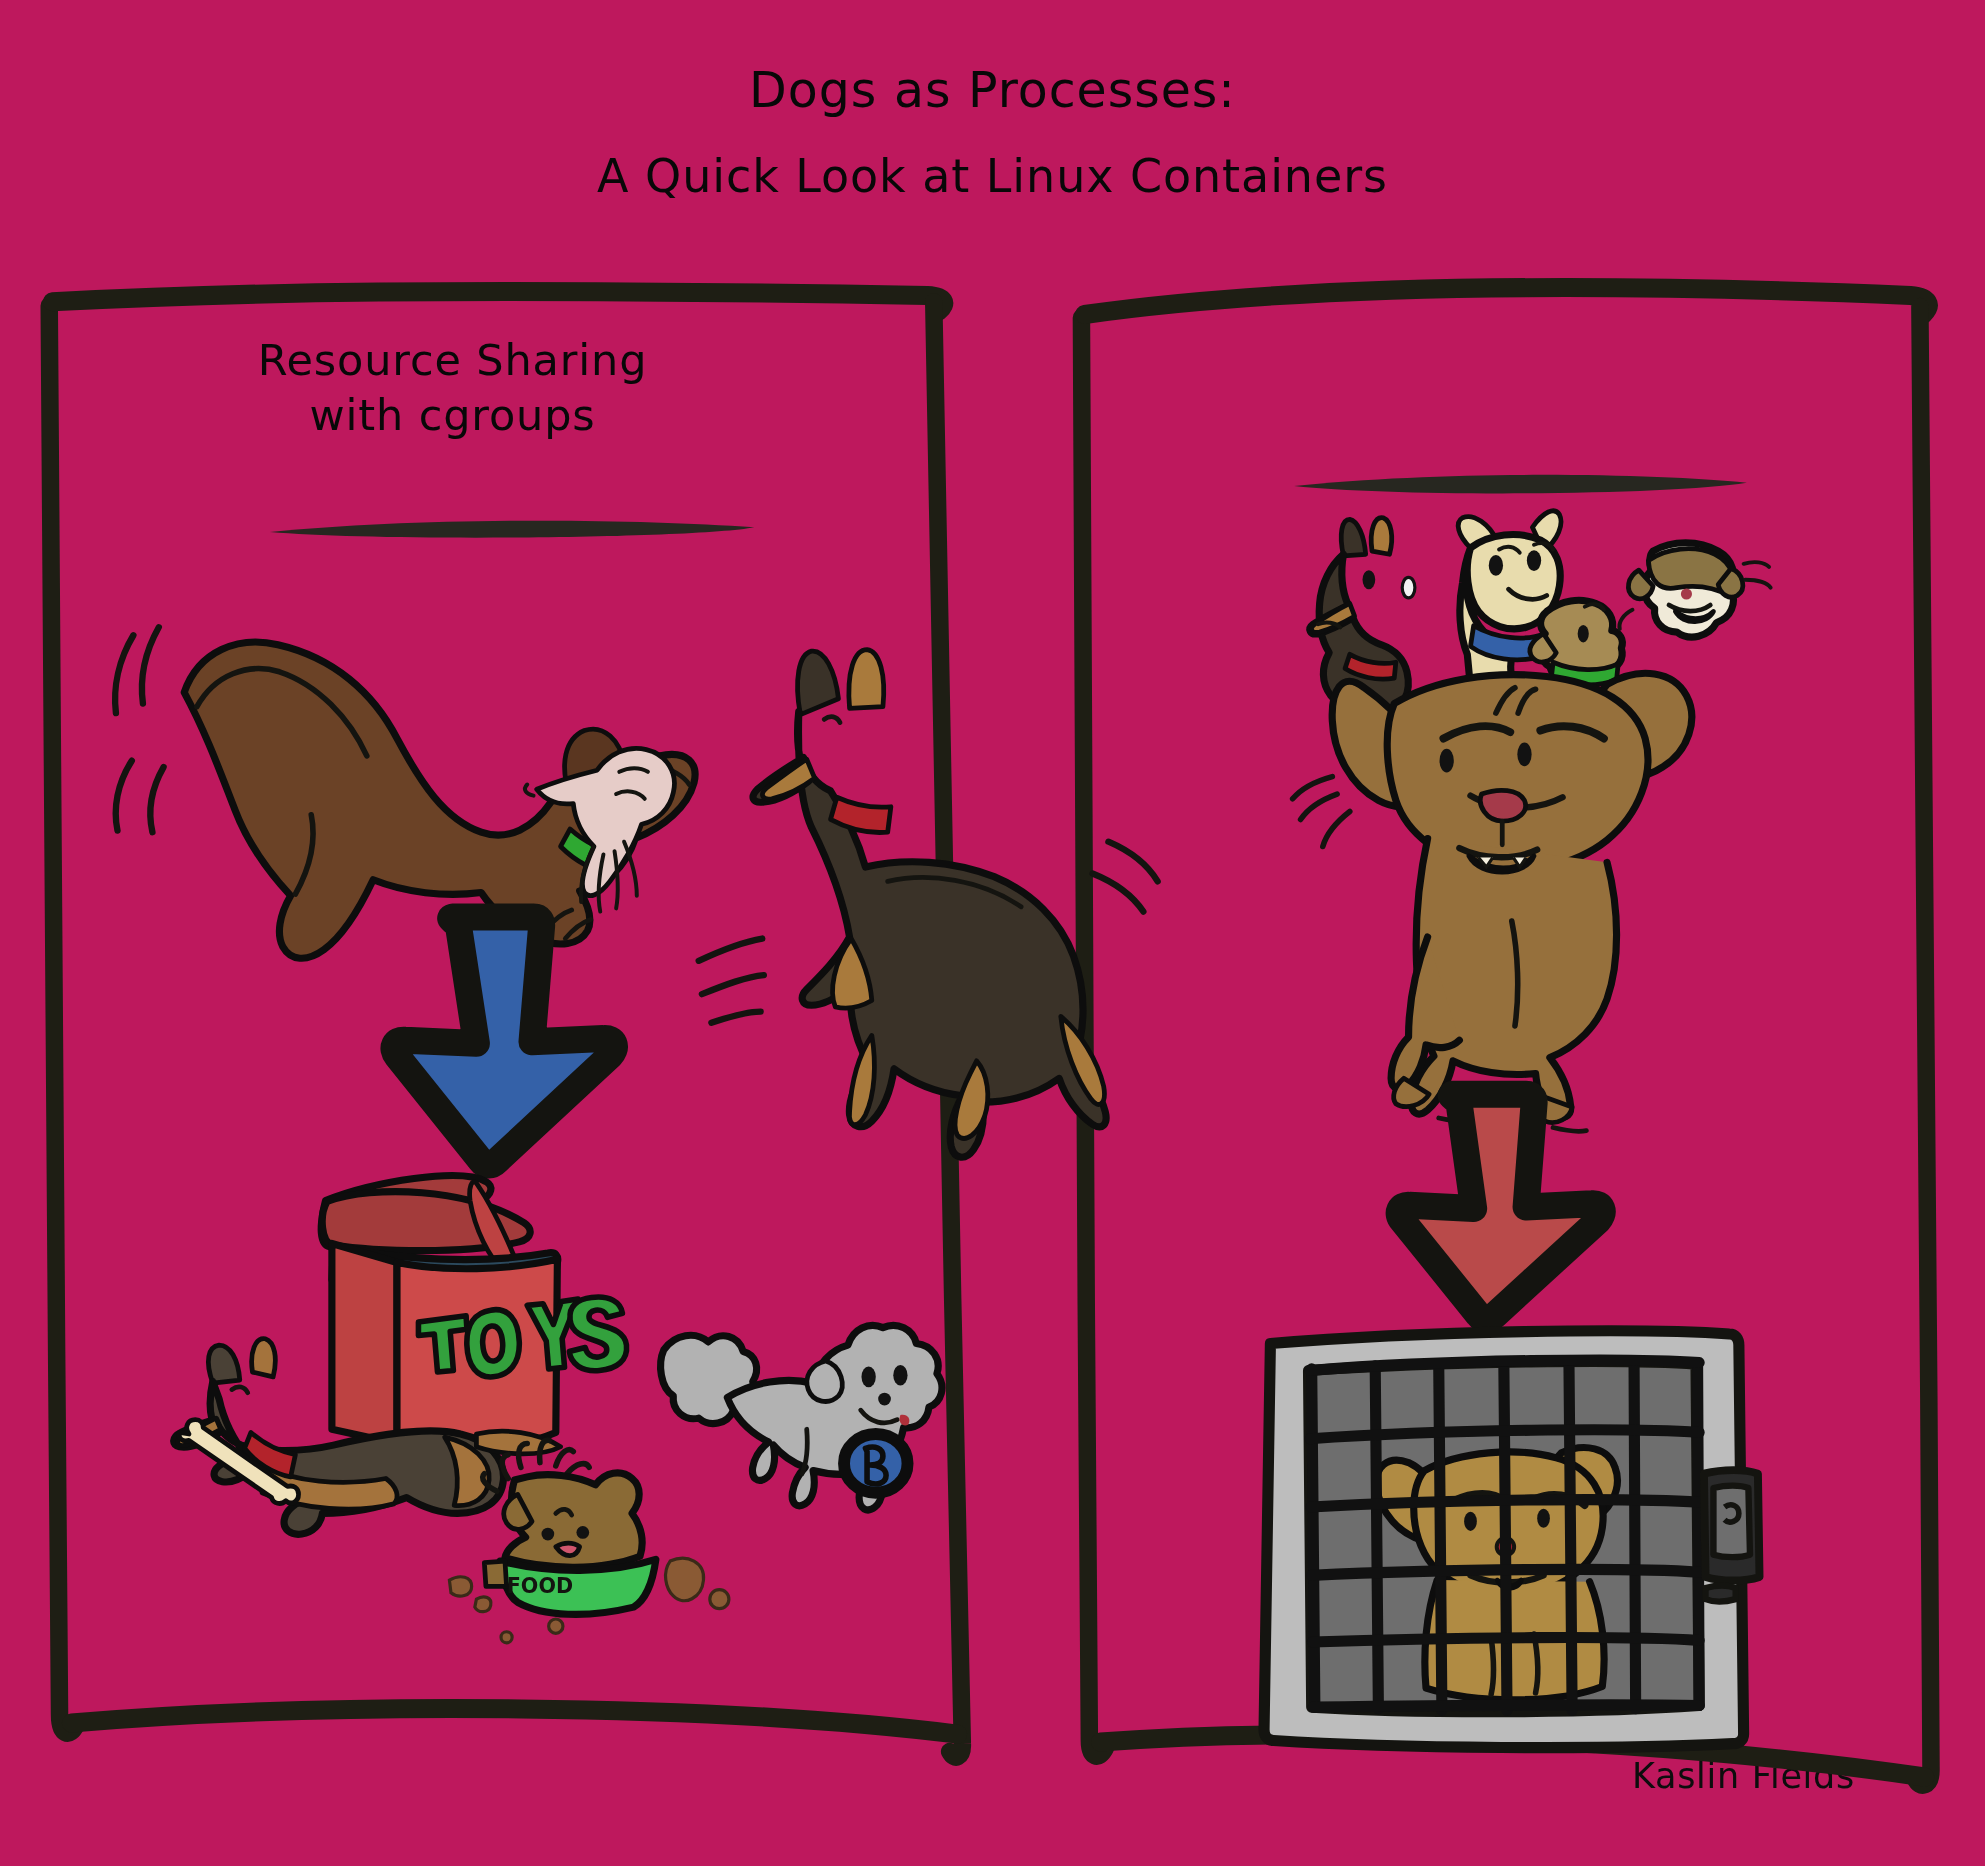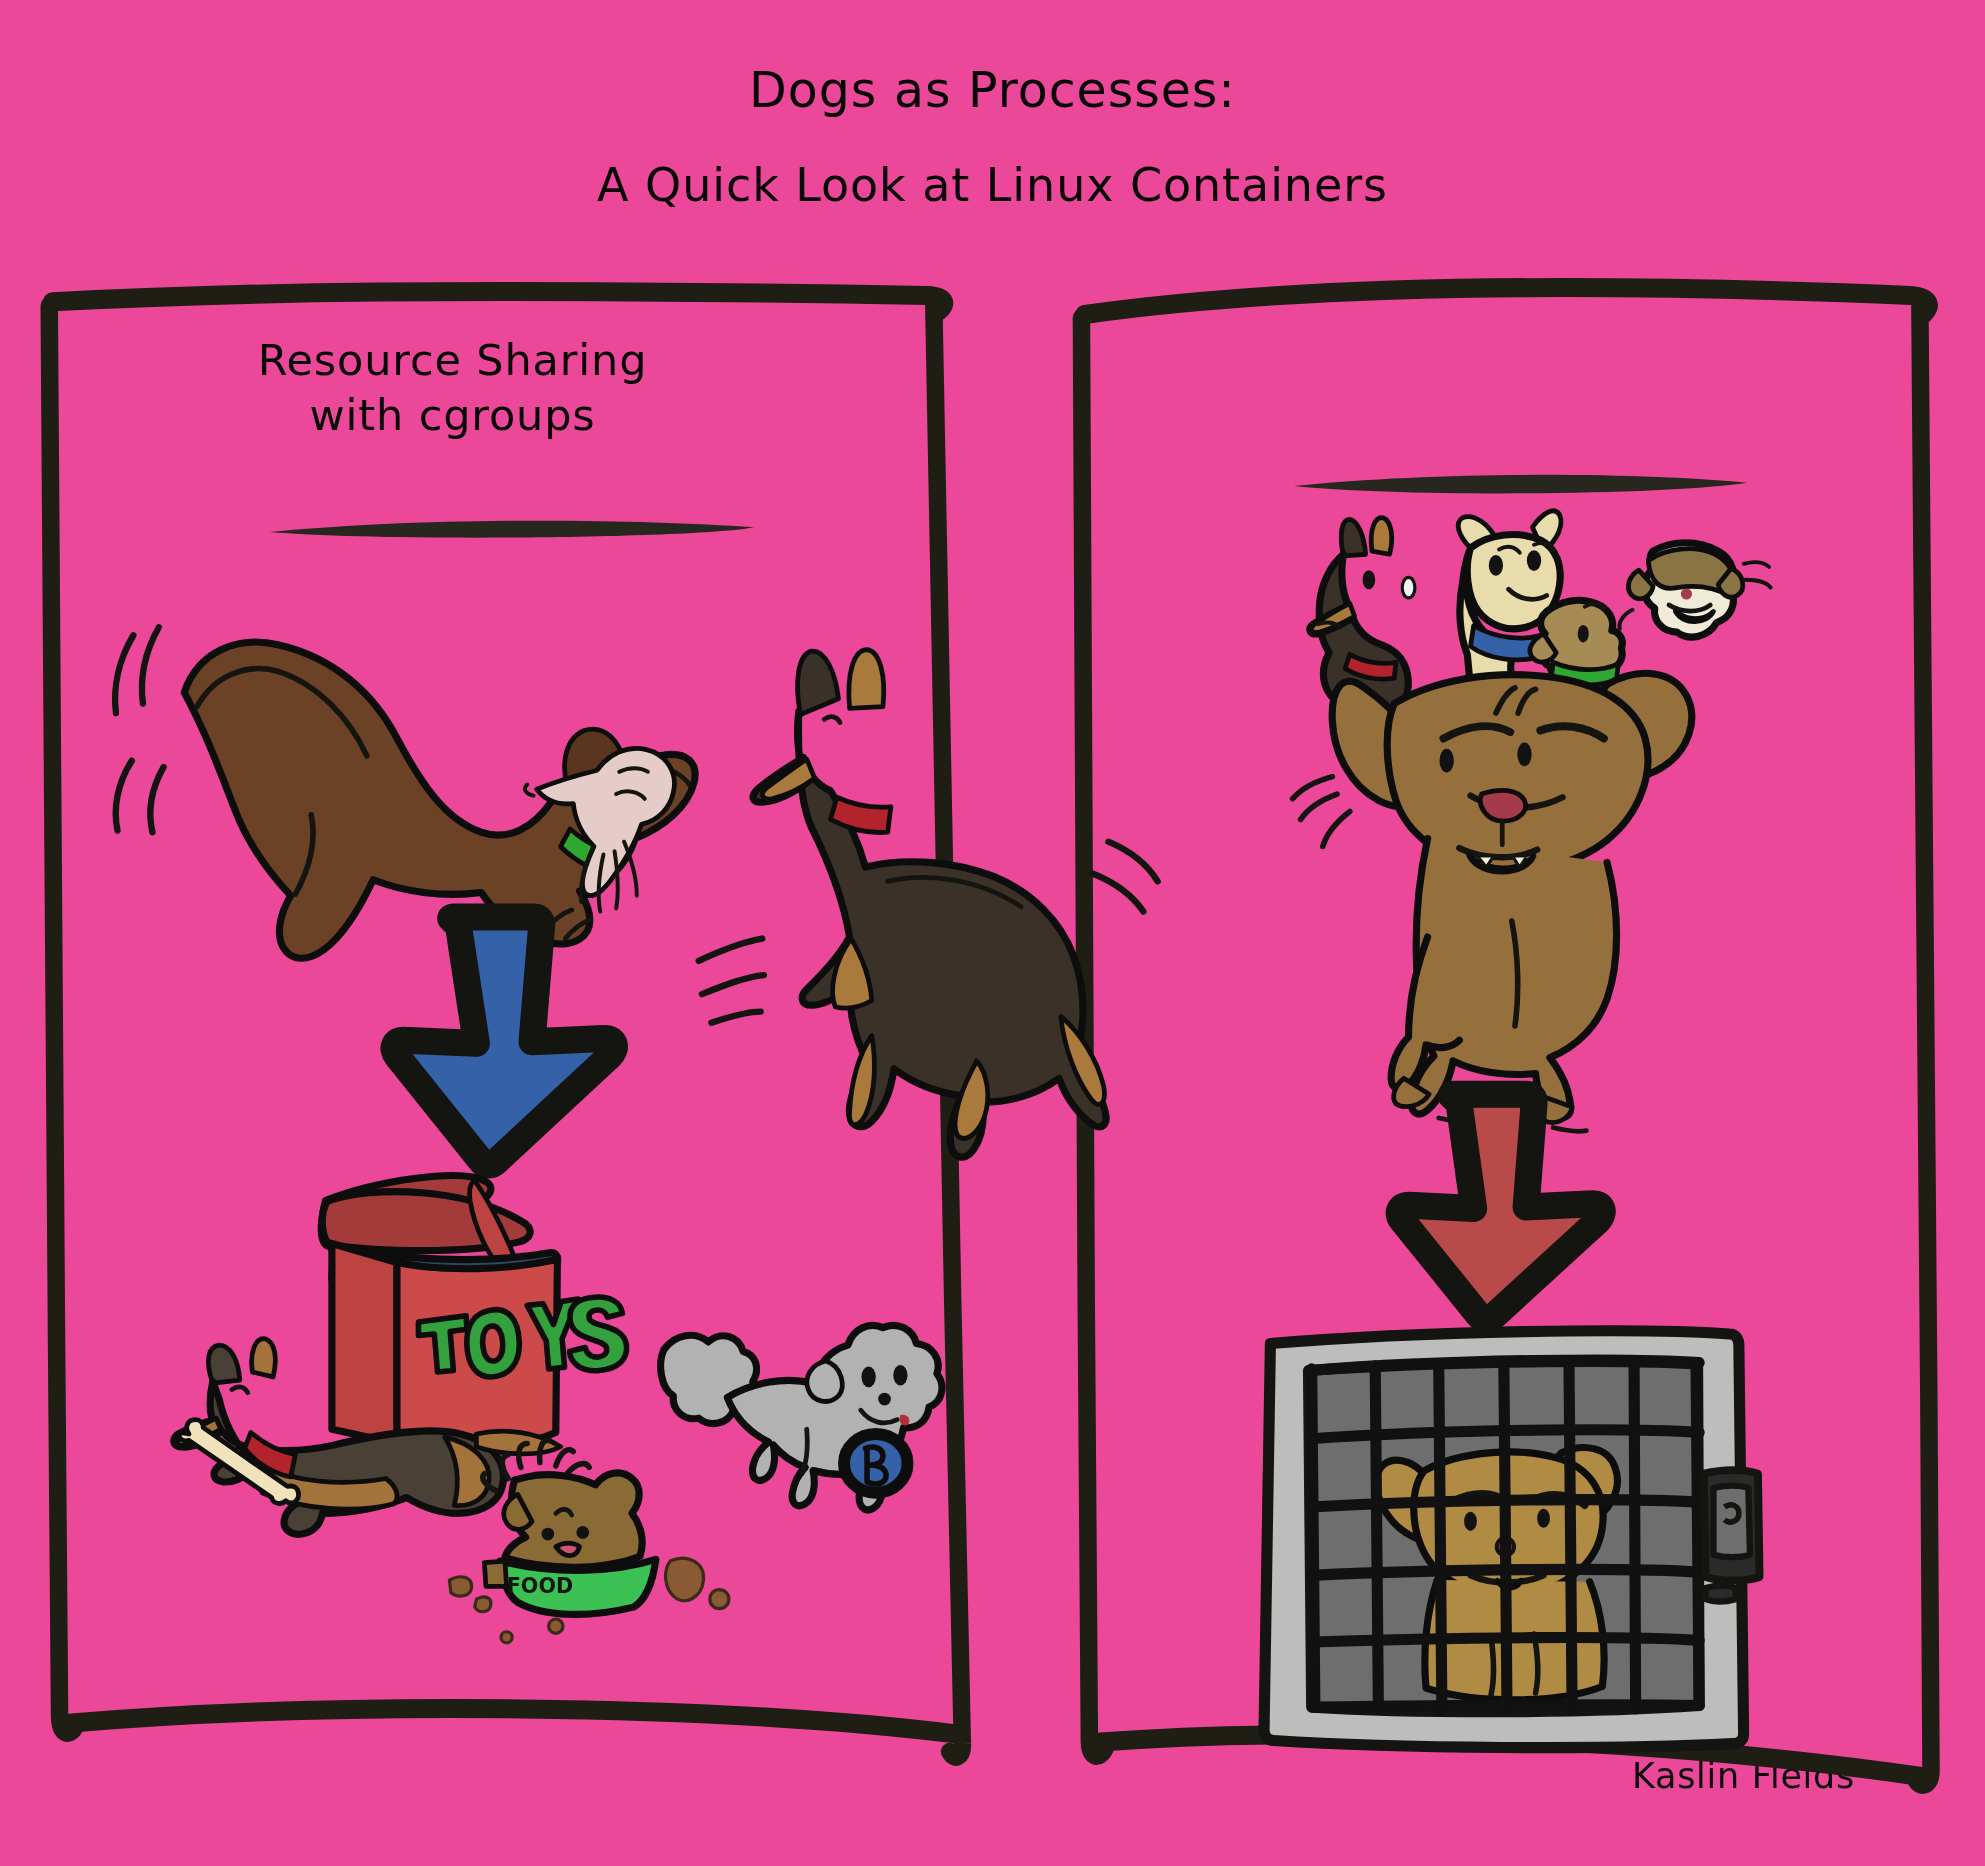--- a/index.html
+++ b/index.html
@@ -8,21 +8,21 @@
     padding: 0;
     background: #ffffff;
   }
   body {
     font-family: "DejaVu Sans", sans-serif;
   }
   #canvas {
     position: relative;
     width: 1985px;
     height: 1866px;
-    background: #ec4899;
+    background: #be185d;
     overflow: hidden;
   }
   .hand {
     font-family: "DejaVu Sans", sans-serif;
     color: #080808;
     letter-spacing: 0.02em;
     white-space: nowrap;
   }
   #title-main {
     position: absolute;
@@ -30,21 +30,20 @@
     width: 1985px;
     text-align: center;
     font-size: 49px;
   }
   #title-sub {
     position: absolute;
     left: 0; top: 149px;
     width: 1985px;
     text-align: center;
     font-size: 46px;
-    margin-top: 9px;
   }
   .panel-heading {
     position: absolute;
     text-align: center;
     font-size: 43px;
     line-height: 1.28;
   }
   .signature {
     position: absolute;
     font-size: 35px;

